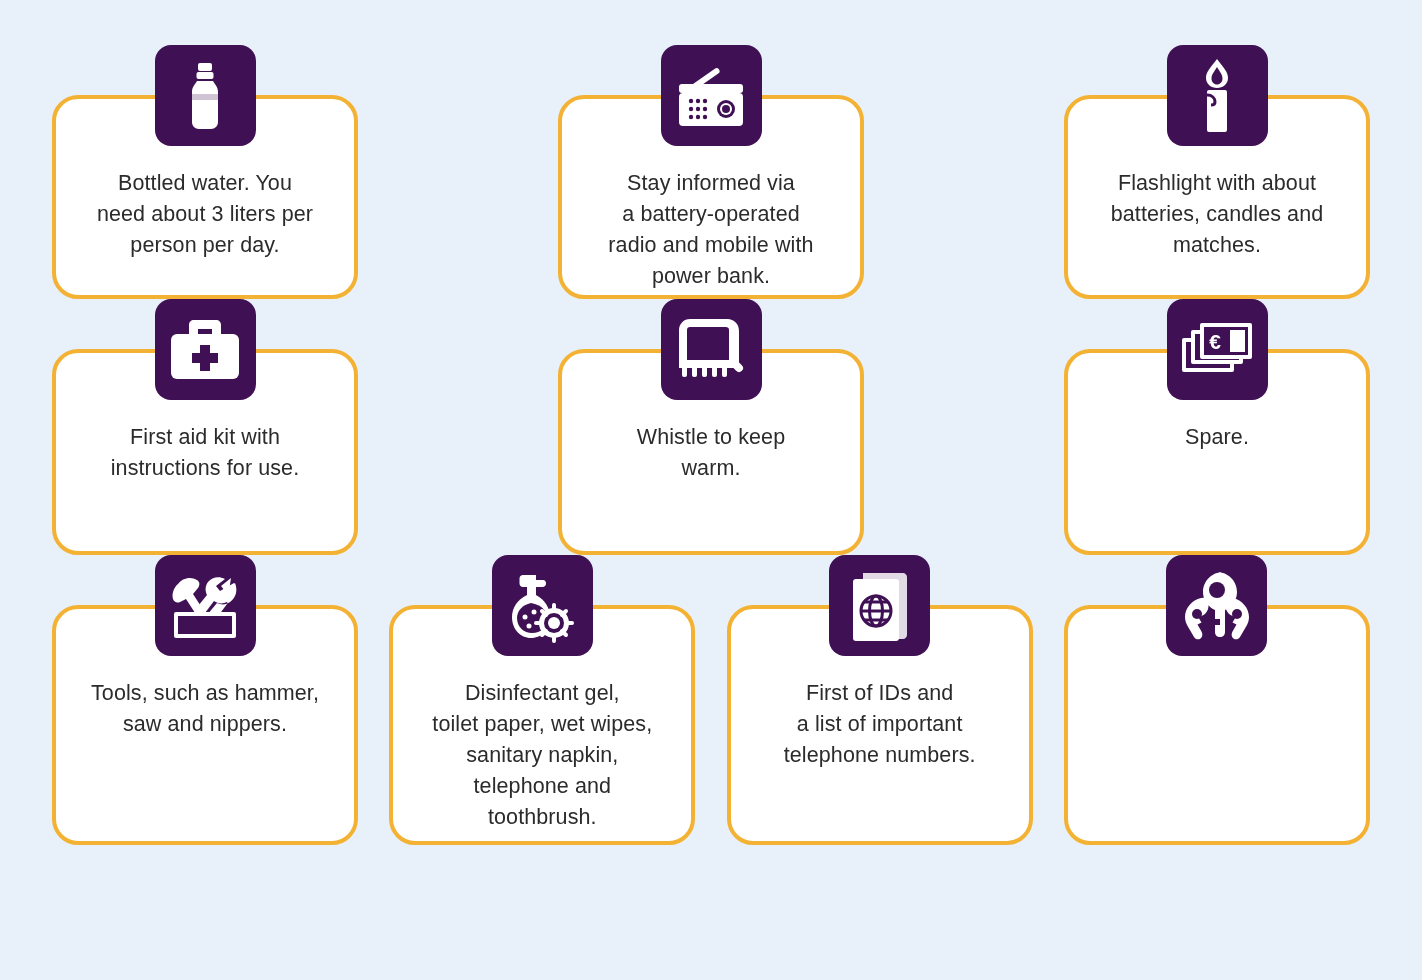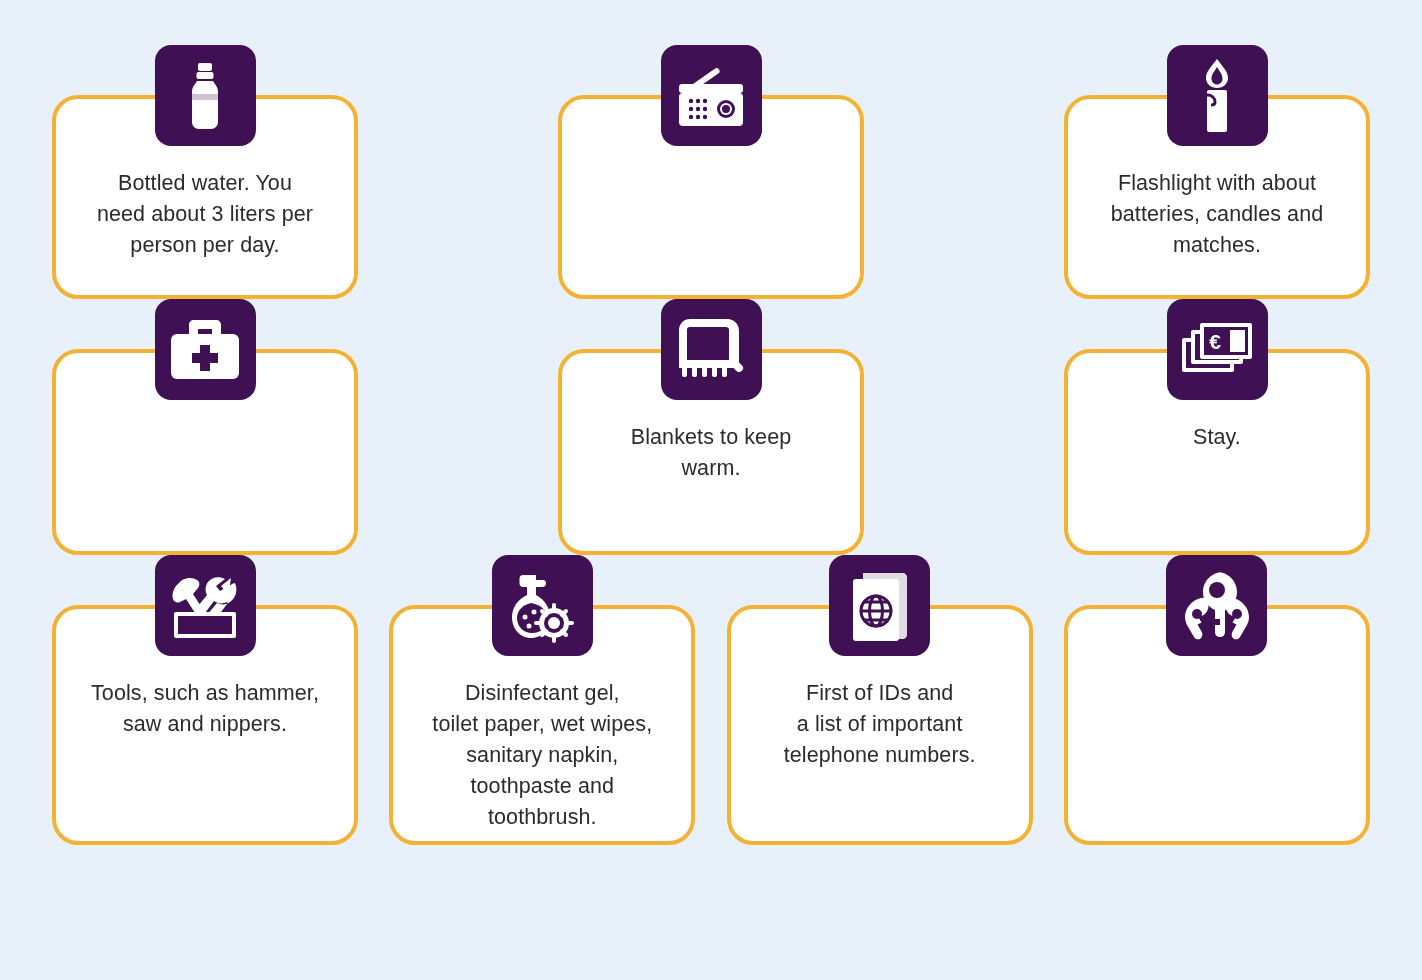--- a/index.html
+++ b/index.html
@@ -128,20 +128,24 @@
                 <circle cx="31" cy="45" r="2.2"></circle>
               <circle cx="17" cy="53" r="2.2"></circle>
                 <circle cx="24" cy="53" r="2.2"></circle>
                 <circle cx="31" cy="53" r="2.2"></circle>
             </g>
             <circle cx="52" cy="45" r="6" fill="#ffffff"></circle>
             <circle cx="52" cy="45" r="4" fill="#3f1054"></circle>
           </g>
         </svg>
       </div>
+      <div class="card-text">Stay informed via
+a battery-operated
+radio and mobile with
+power bank.</div>
     </div>
 
     <div class="kit-card">
       <div class="card-body"></div>
       <div class="icon-tile">
         <svg width="46" height="74" viewBox="0 0 46 74">
           <g fill="#ffffff">
             <path d="M23 0 c7 9 11 13 11 19 c0 6-5 10-11 10 s-11-4-11-10 c0-6 4-10 11-19 z"></path>
             <rect x="13" y="31" width="20" height="42" rx="2"></rect>
           </g>
@@ -163,62 +167,64 @@
       <div class="icon-tile">
         <svg width="70" height="62" viewBox="0 0 70 62">
           <g fill="#ffffff">
             <path d="M24 2 h22 c3 0 5 2 5 5 v9 h-9 V11 h-14 v5 h-9 V7 c0-3 2-5 5-5 z"></path>
             <rect x="1" y="16" width="68" height="45" rx="6"></rect>
           </g>
           <rect x="30" y="27" width="10" height="26" fill="#3f1054"></rect>
           <rect x="22" y="35" width="26" height="10" fill="#3f1054"></rect>
         </svg>
       </div>
+      <div class="card-text">First aid kit with
+instructions for use.</div>
     </div>
 
     <div class="kit-card">
       <div class="card-body"></div>
       <div class="icon-tile">
         <svg width="72" height="66" viewBox="0 0 72 66">
           <g fill="none" stroke="#ffffff" stroke-width="8" stroke-linejoin="round" stroke-linecap="round">
             <path d="M8 48 V14 c0-4 3-7 7-7 h36 c4 0 7 3 7 7 v34"></path>
             <path d="M51 7 c6 0 9 3 9 8 v33 l4 4"></path>
           </g>
           <rect x="4" y="44" width="56" height="8" fill="#ffffff"></rect>
           <g fill="#ffffff">
             <rect x="7" y="50" width="5" height="11" rx="2"></rect>
             <rect x="17" y="50" width="5" height="11" rx="2"></rect>
             <rect x="27" y="50" width="5" height="11" rx="2"></rect>
             <rect x="37" y="50" width="5" height="11" rx="2"></rect>
             <rect x="47" y="50" width="5" height="11" rx="2"></rect>
           </g>
         </svg>
       </div>
-      <div class="card-text">Blankets to keep
+      <div class="card-text">Whistle to keep
 warm.</div>
     </div>
 
 
     <div class="kit-card">
       <div class="card-body"></div>
       <div class="icon-tile">
         <svg width="74" height="62" viewBox="0 0 74 62">
           <g>
             <rect x="2" y="20" width="52" height="34" rx="2" fill="#ffffff"></rect>
             <rect x="6" y="24" width="44" height="26" fill="#3f1054"></rect>
             <rect x="11" y="12" width="52" height="34" rx="2" fill="#ffffff"></rect>
             <rect x="15" y="16" width="44" height="26" fill="#3f1054"></rect>
             <rect x="20" y="5" width="52" height="36" rx="2" fill="#ffffff"></rect>
             <rect x="24" y="9" width="44" height="28" fill="#3f1054"></rect>
             <rect x="50" y="12" width="15" height="22" fill="#ffffff"></rect>
             <text x="35" y="31" font-family="'Liberation Sans', sans-serif" font-size="21" font-weight="bold" fill="#ffffff" text-anchor="middle">€</text>
           </g>
         </svg>
       </div>
-      <div class="card-text">Stay.</div>
+      <div class="card-text">Spare.</div>
     </div>
 
   </div>
 
   <div class="kit-row row-3">
 
     <div class="kit-card">
       <div class="card-body"></div>
       <div class="icon-tile">
         <svg width="74" height="68" viewBox="0 0 74 68">
@@ -262,21 +268,21 @@
               <line x1="59" y1="42" x2="55" y2="46"></line>
               <line x1="39" y1="62" x2="35" y2="66"></line>
             </g>
             <circle cx="47" cy="54" r="6" fill="#ffffff"></circle>
           </g>
         </svg>
       </div>
       <div class="card-text">Disinfectant gel,
 toilet paper, wet wipes,
 sanitary napkin,
-toothpaste and
+telephone and
 toothbrush.</div>
     </div>
 
     <div class="kit-card">
       <div class="card-body"></div>
       <div class="icon-tile">
         <svg width="62" height="74" viewBox="0 0 62 74">
           <g fill="#ffffff">
             <path d="M14 4 h40 c2 0 4 2 4 4 v58 c0 2-2 4-4 4 H14 z" opacity="0.85"></path>
             <rect x="4" y="10" width="46" height="62" rx="3"></rect>

